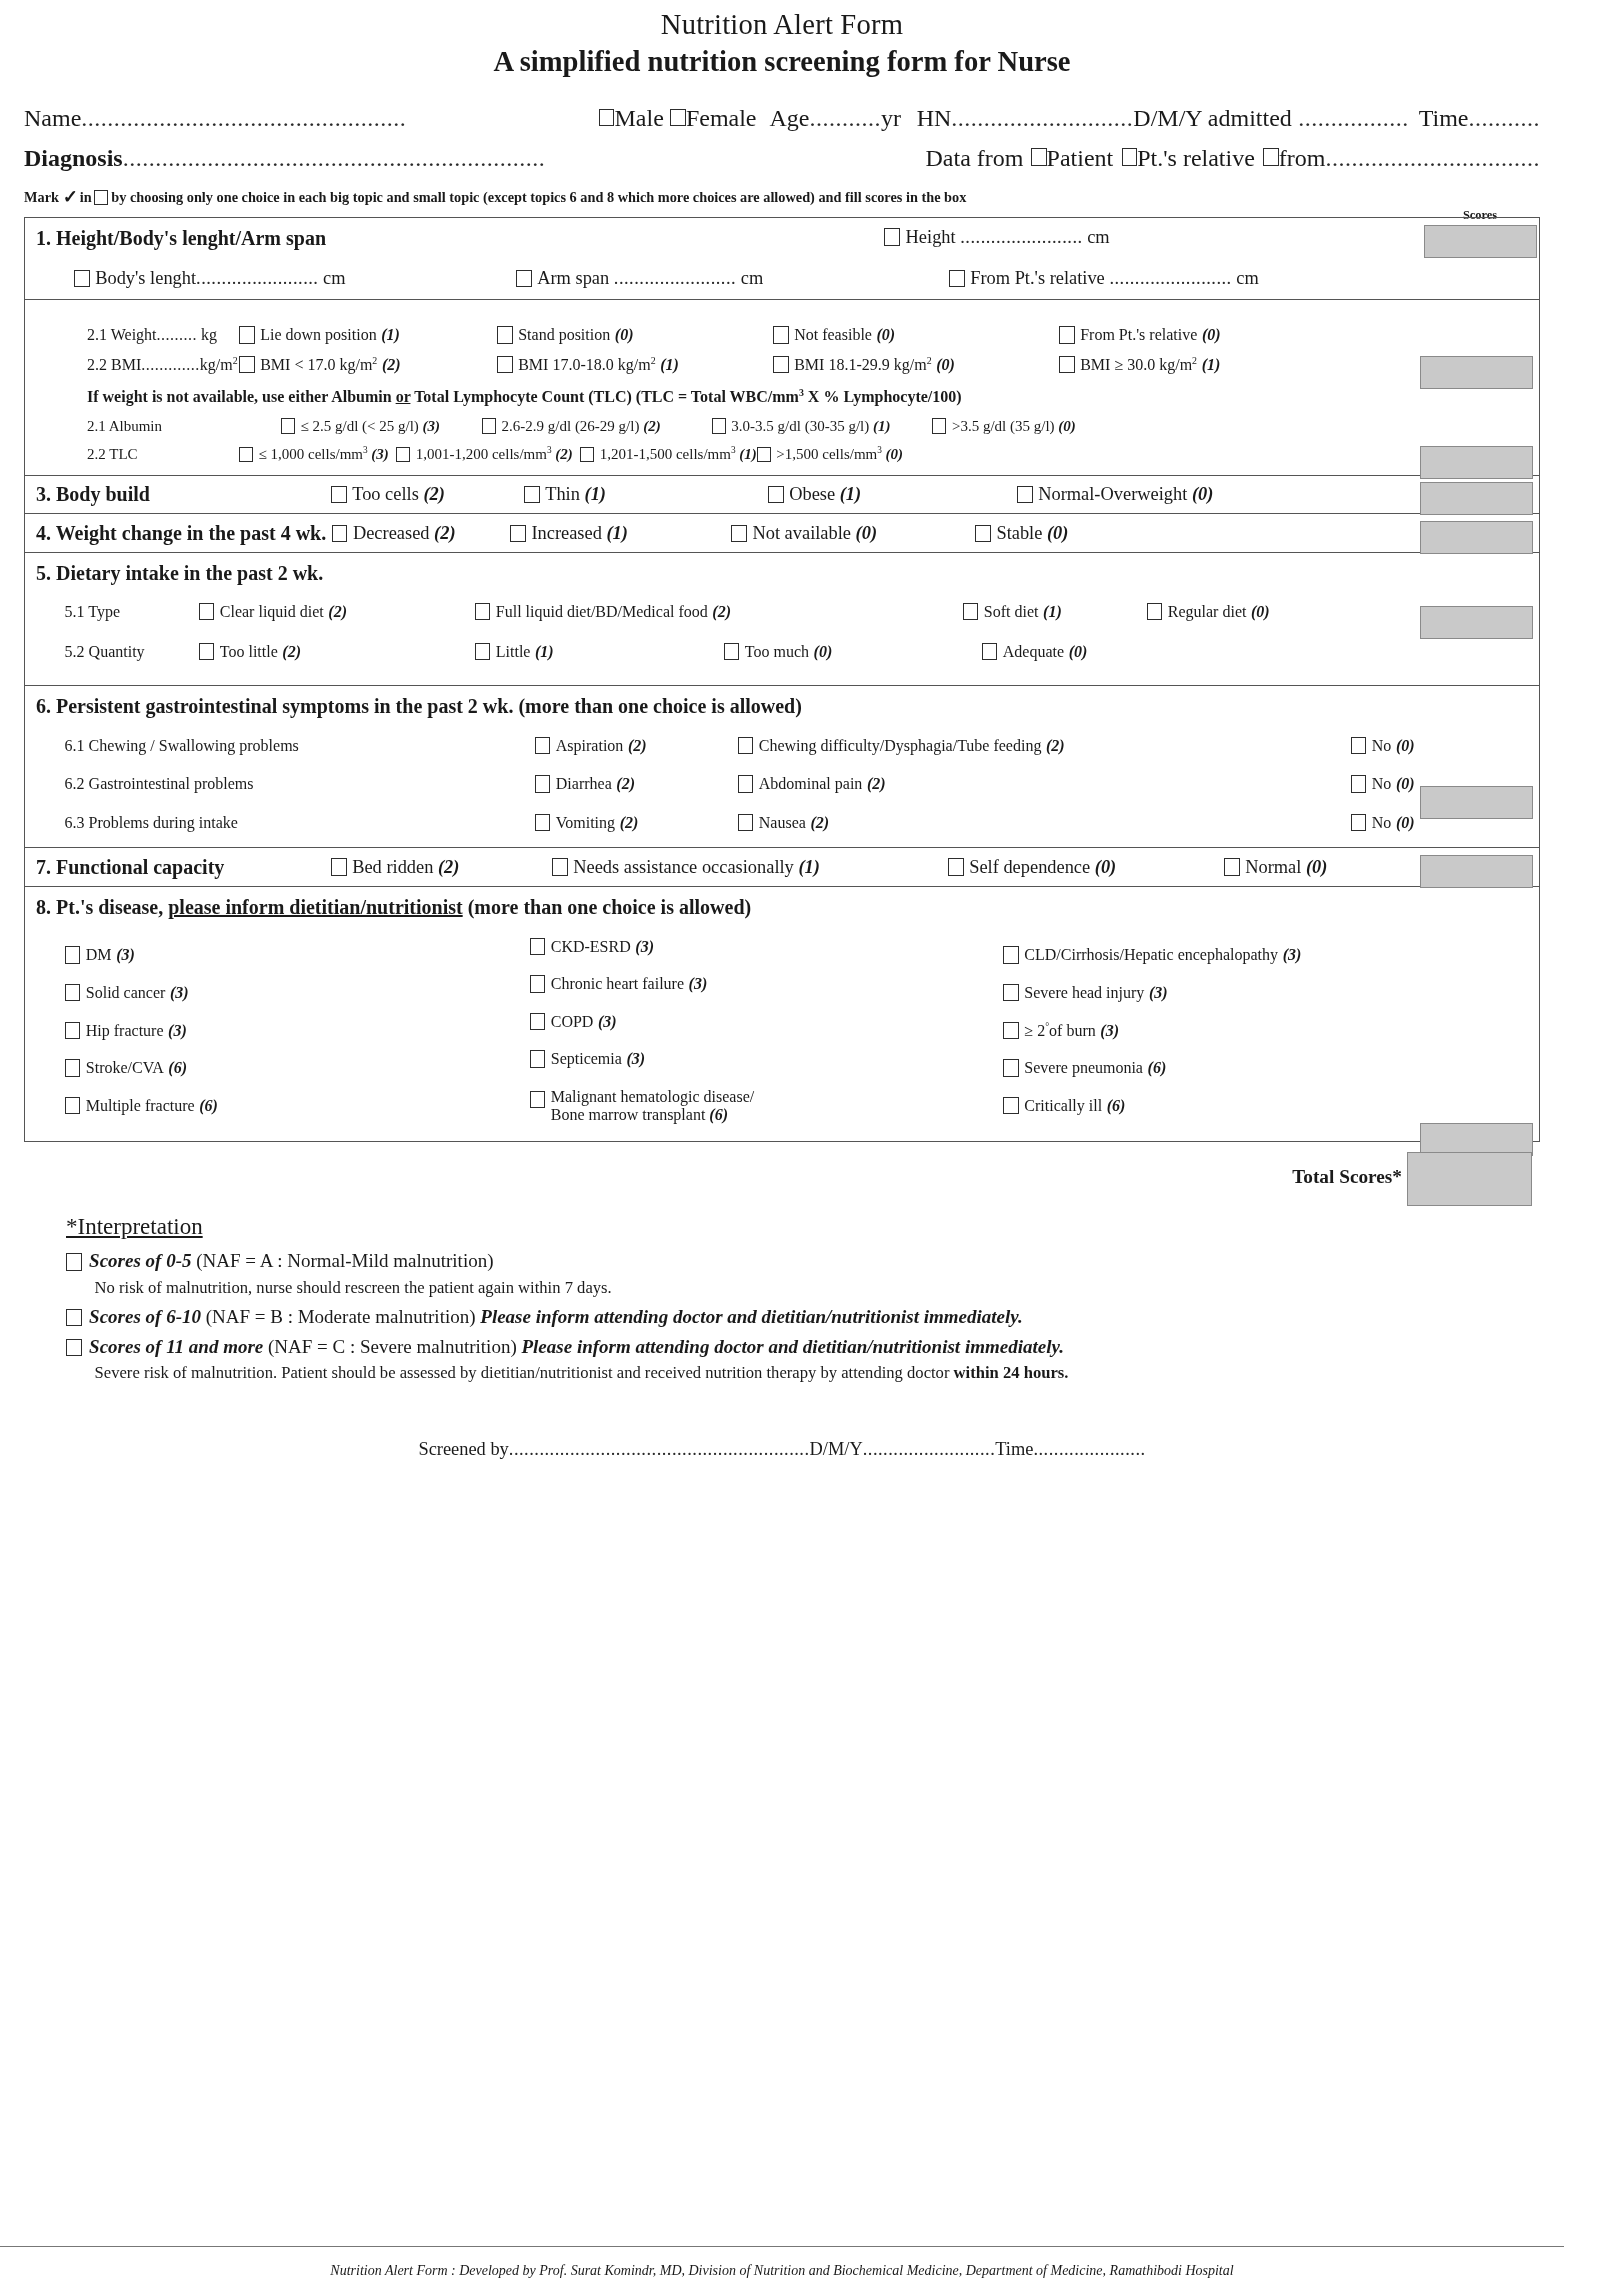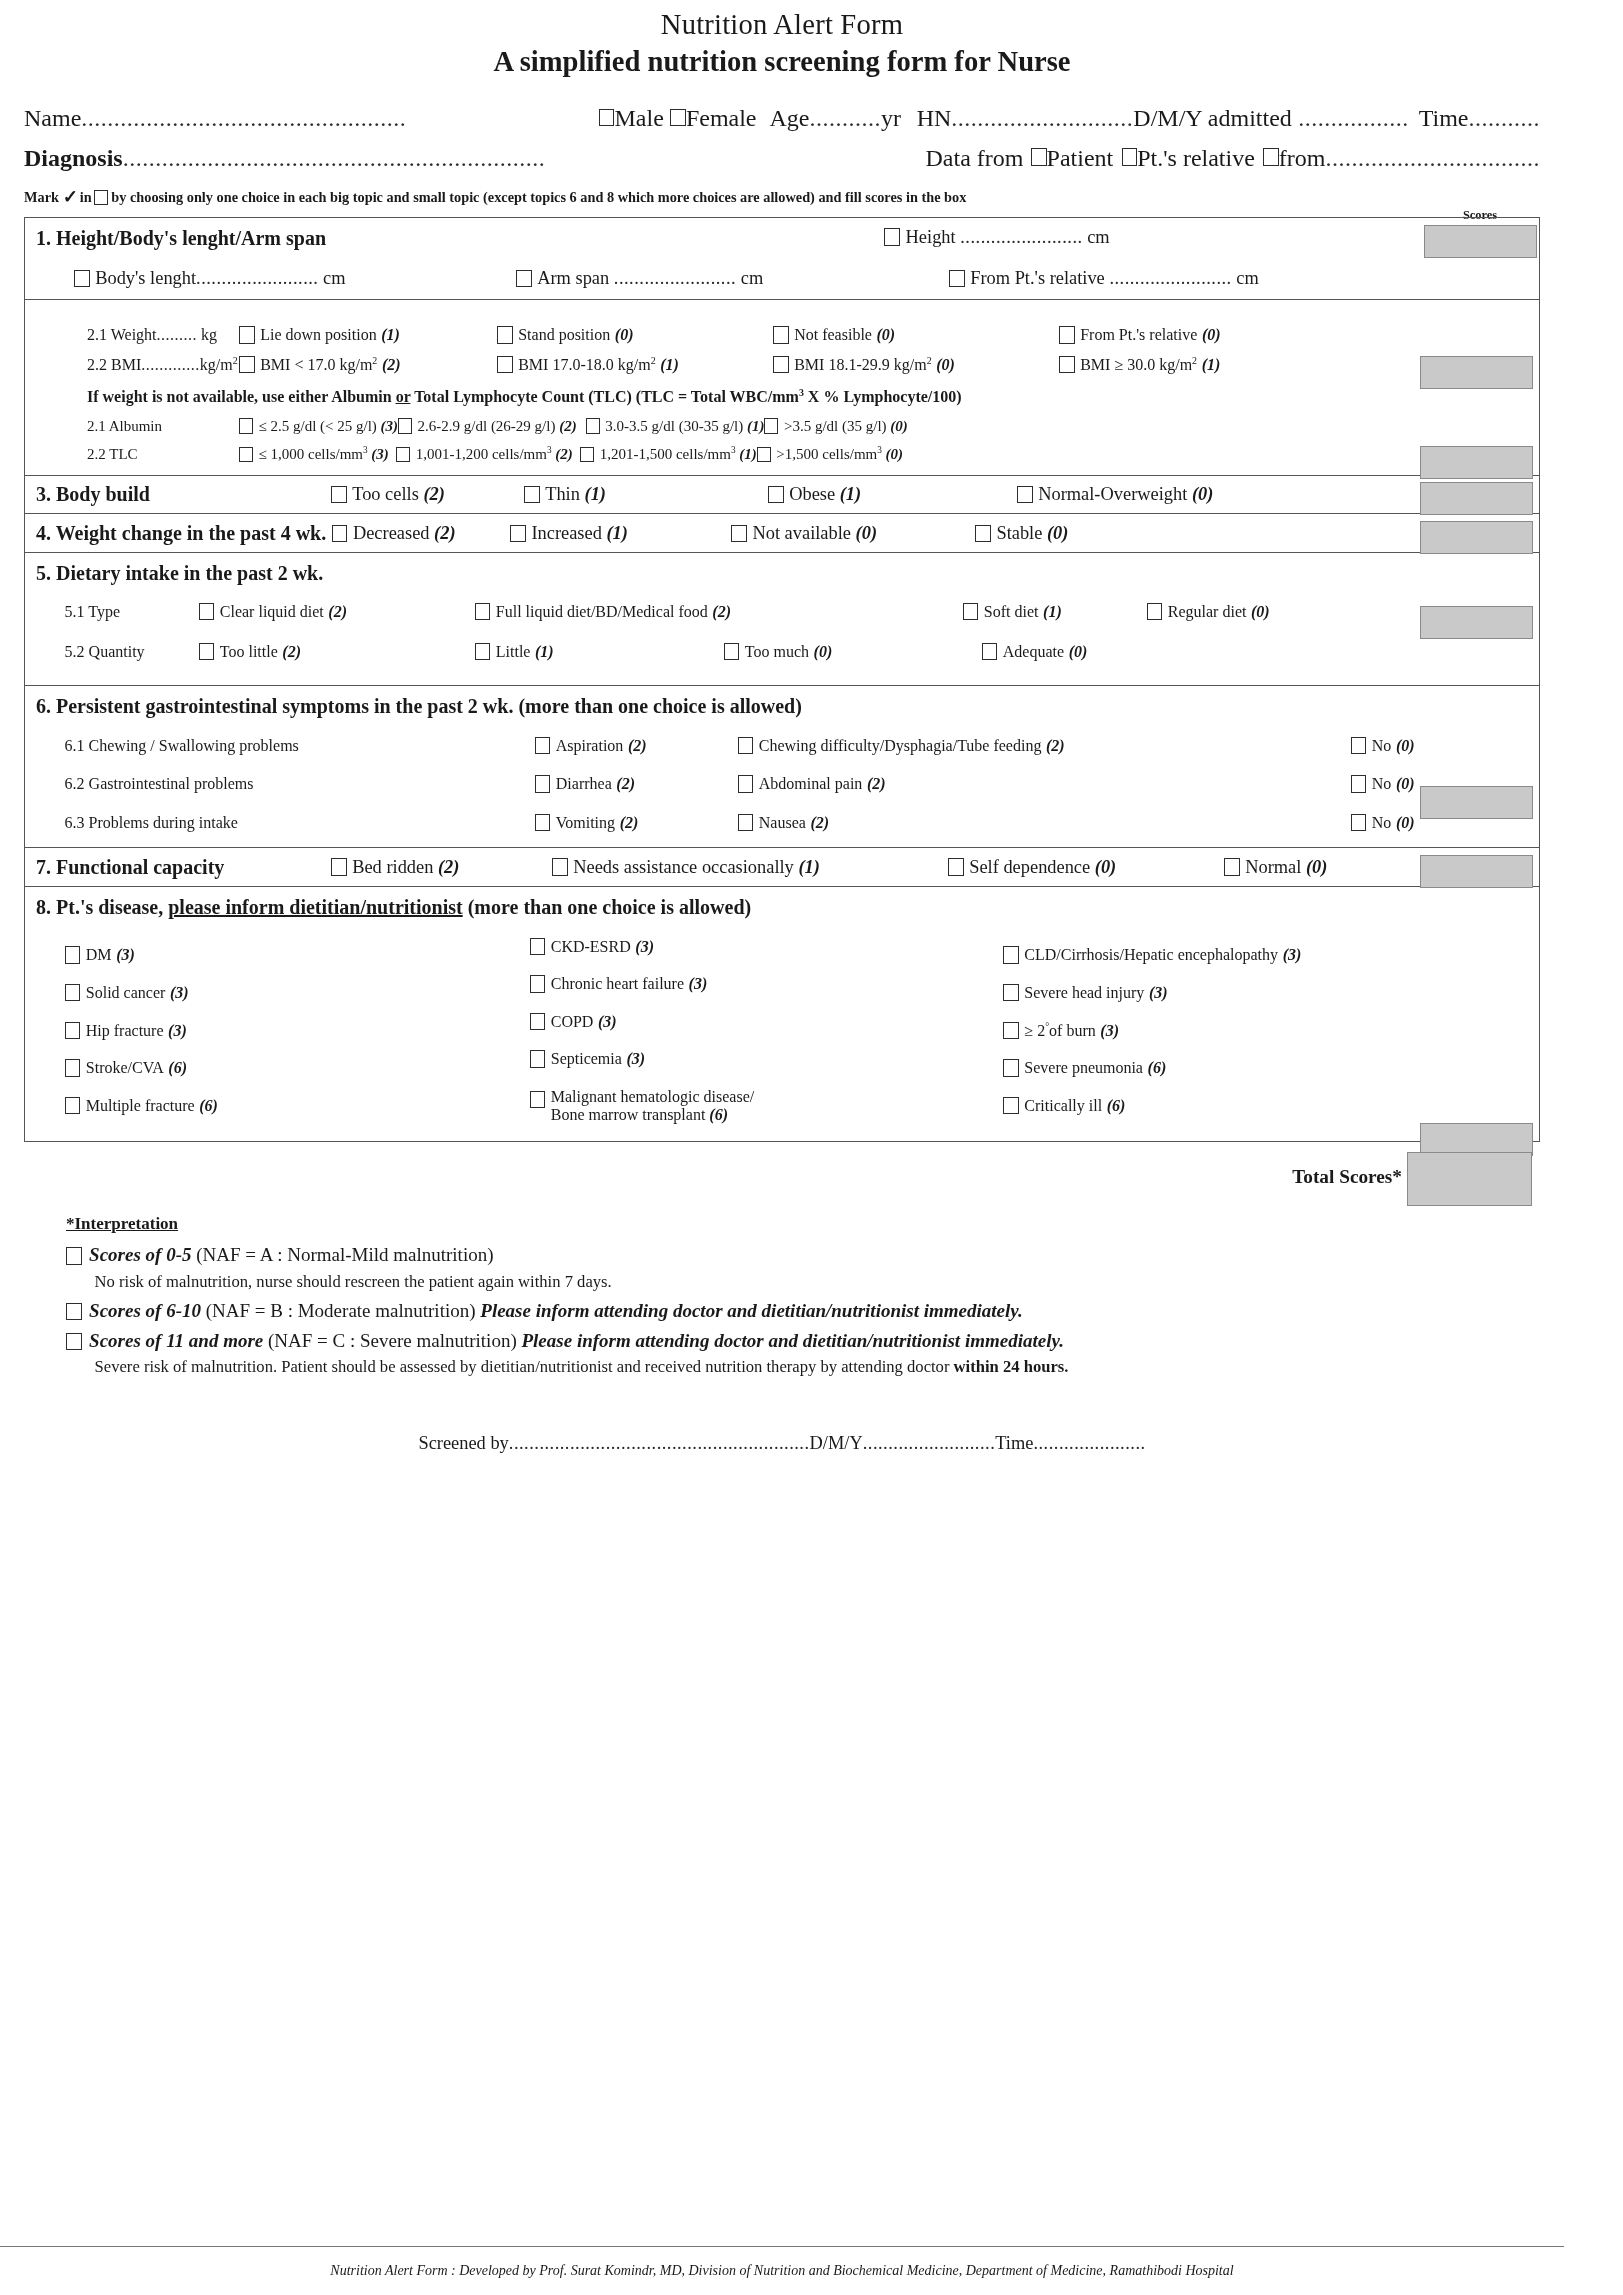--- a/index.html
+++ b/index.html
@@ -163,22 +163,22 @@
     position: absolute;
     right: 8.3px;
     top: 9.2px;
     width: 125px;
     height: 54px;
   }
 
   
   .interp { margin-top: 2.8px; padding-left: 42px; }
   .interp-head {
-    font-size: 17px;
-    font-weight: 700;
+    font-size: 23px;
+    font-weight: 400;
     text-decoration: underline;
     margin-bottom: 10px;
   }
   .ib { display: flex; align-items: flex-start; margin-top: 7.4px; }
   .ib .cb { margin-top: 2.8px; margin-right: 7.4px; }
   .ib-txt { font-size: 19px; line-height: 1.2; }
   .it-i { font-style: italic; font-weight: 700; }
   .it-b { font-weight: 400; }
   .idesc {
     font-size: 16.6px;
@@ -354,21 +354,21 @@
             <span class="cb"></span>
             <span><span>BMI ≥ 30.0 kg/m</span><sup>2</sup></span>
             <span class="score" style="margin-left:4.6px">(1)</span>
           </span>
         </div>
 
         <div class="row small" style="margin-top:14.7px; padding-left:51px; font-weight:700;">
           <span><span>If weight is not available, use either Albumin </span><span style="text-decoration:underline">or</span><span> Total Lymphocyte Count (TLC) (TLC = Total WBC/mm</span><sup>3</sup><span> X % Lymphocyte/100)</span></span>
         </div>
 
-        <div class="row tiny" style="margin-top:12px; padding-left:51px;">
+        <div class="row tiny" style="margin-top:12px; padding-left:51px;gap:42px;">
           <span style="width:152px">2.1 Albumin</span>
           <span class="opt">
             <span class="cb sm"></span>
             <span>≤ 2.5 g/dl (&lt; 25 g/l)</span>
             <span class="score" style="margin-left:3.7px">(3)</span>
           </span>
           <span class="opt">
             <span class="cb sm"></span>
             <span>2.6-2.9 g/dl (26-29 g/l)</span>
             <span class="score" style="margin-left:3.7px">(2)</span>

